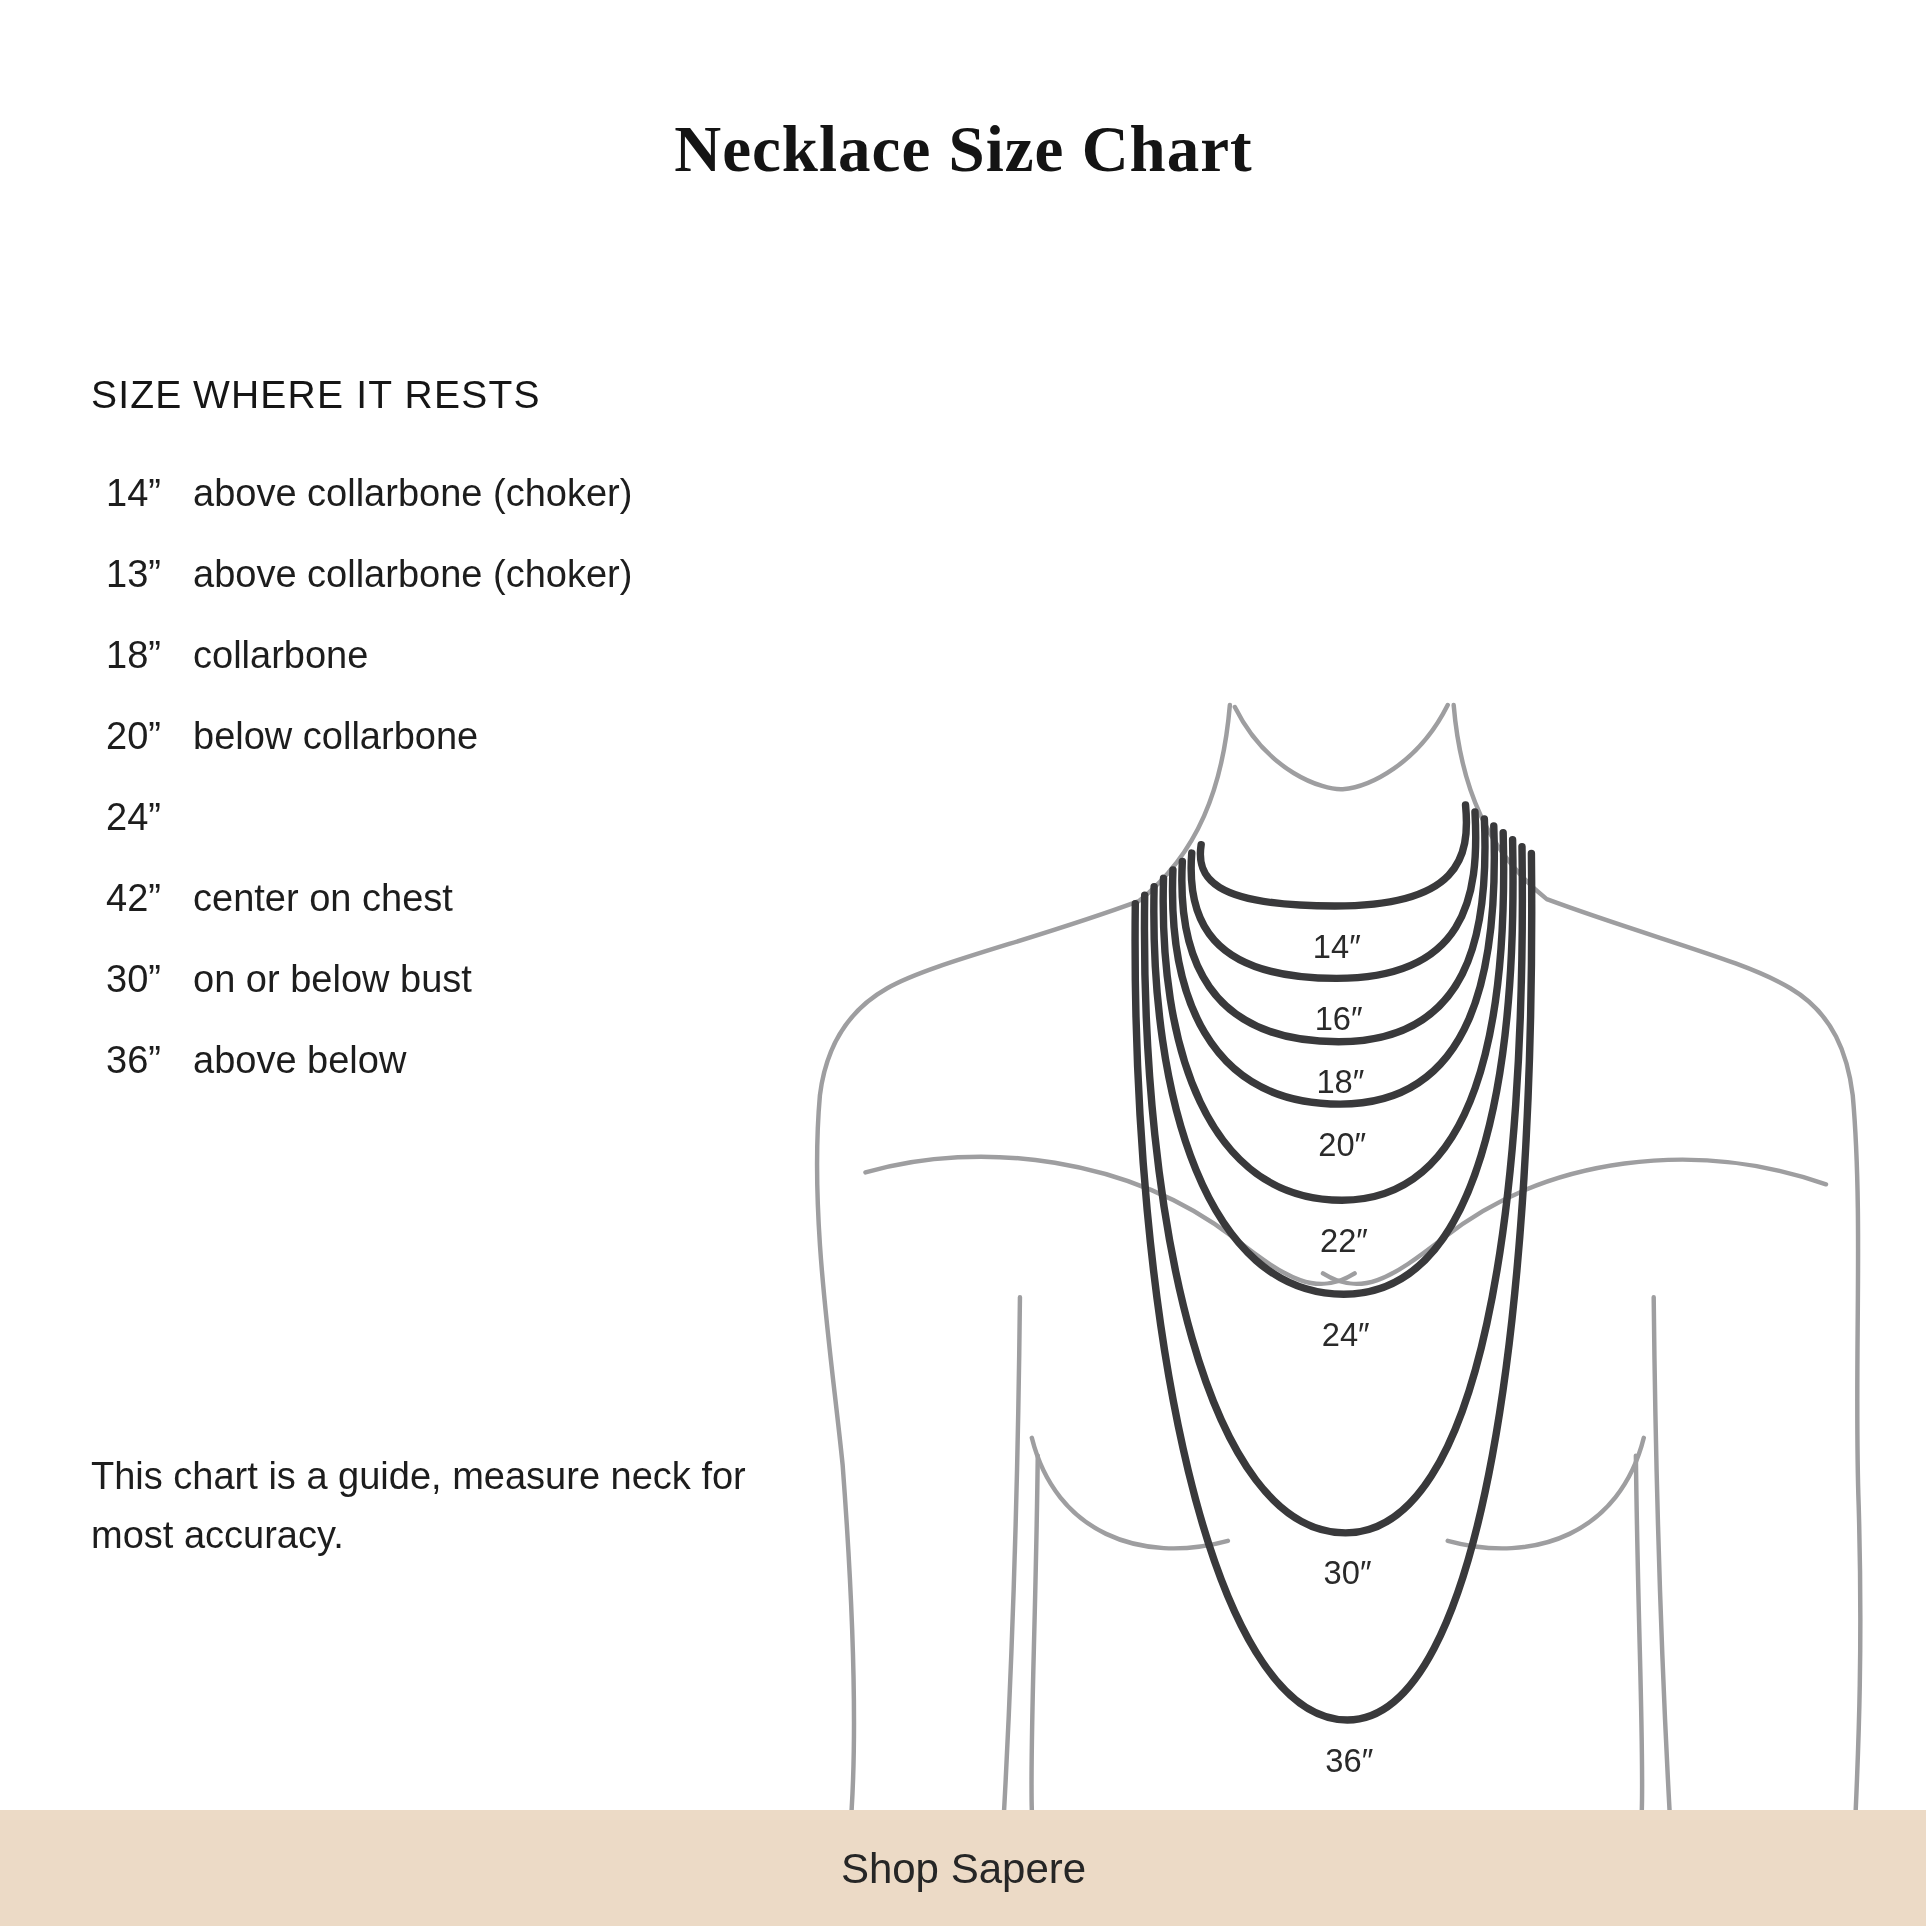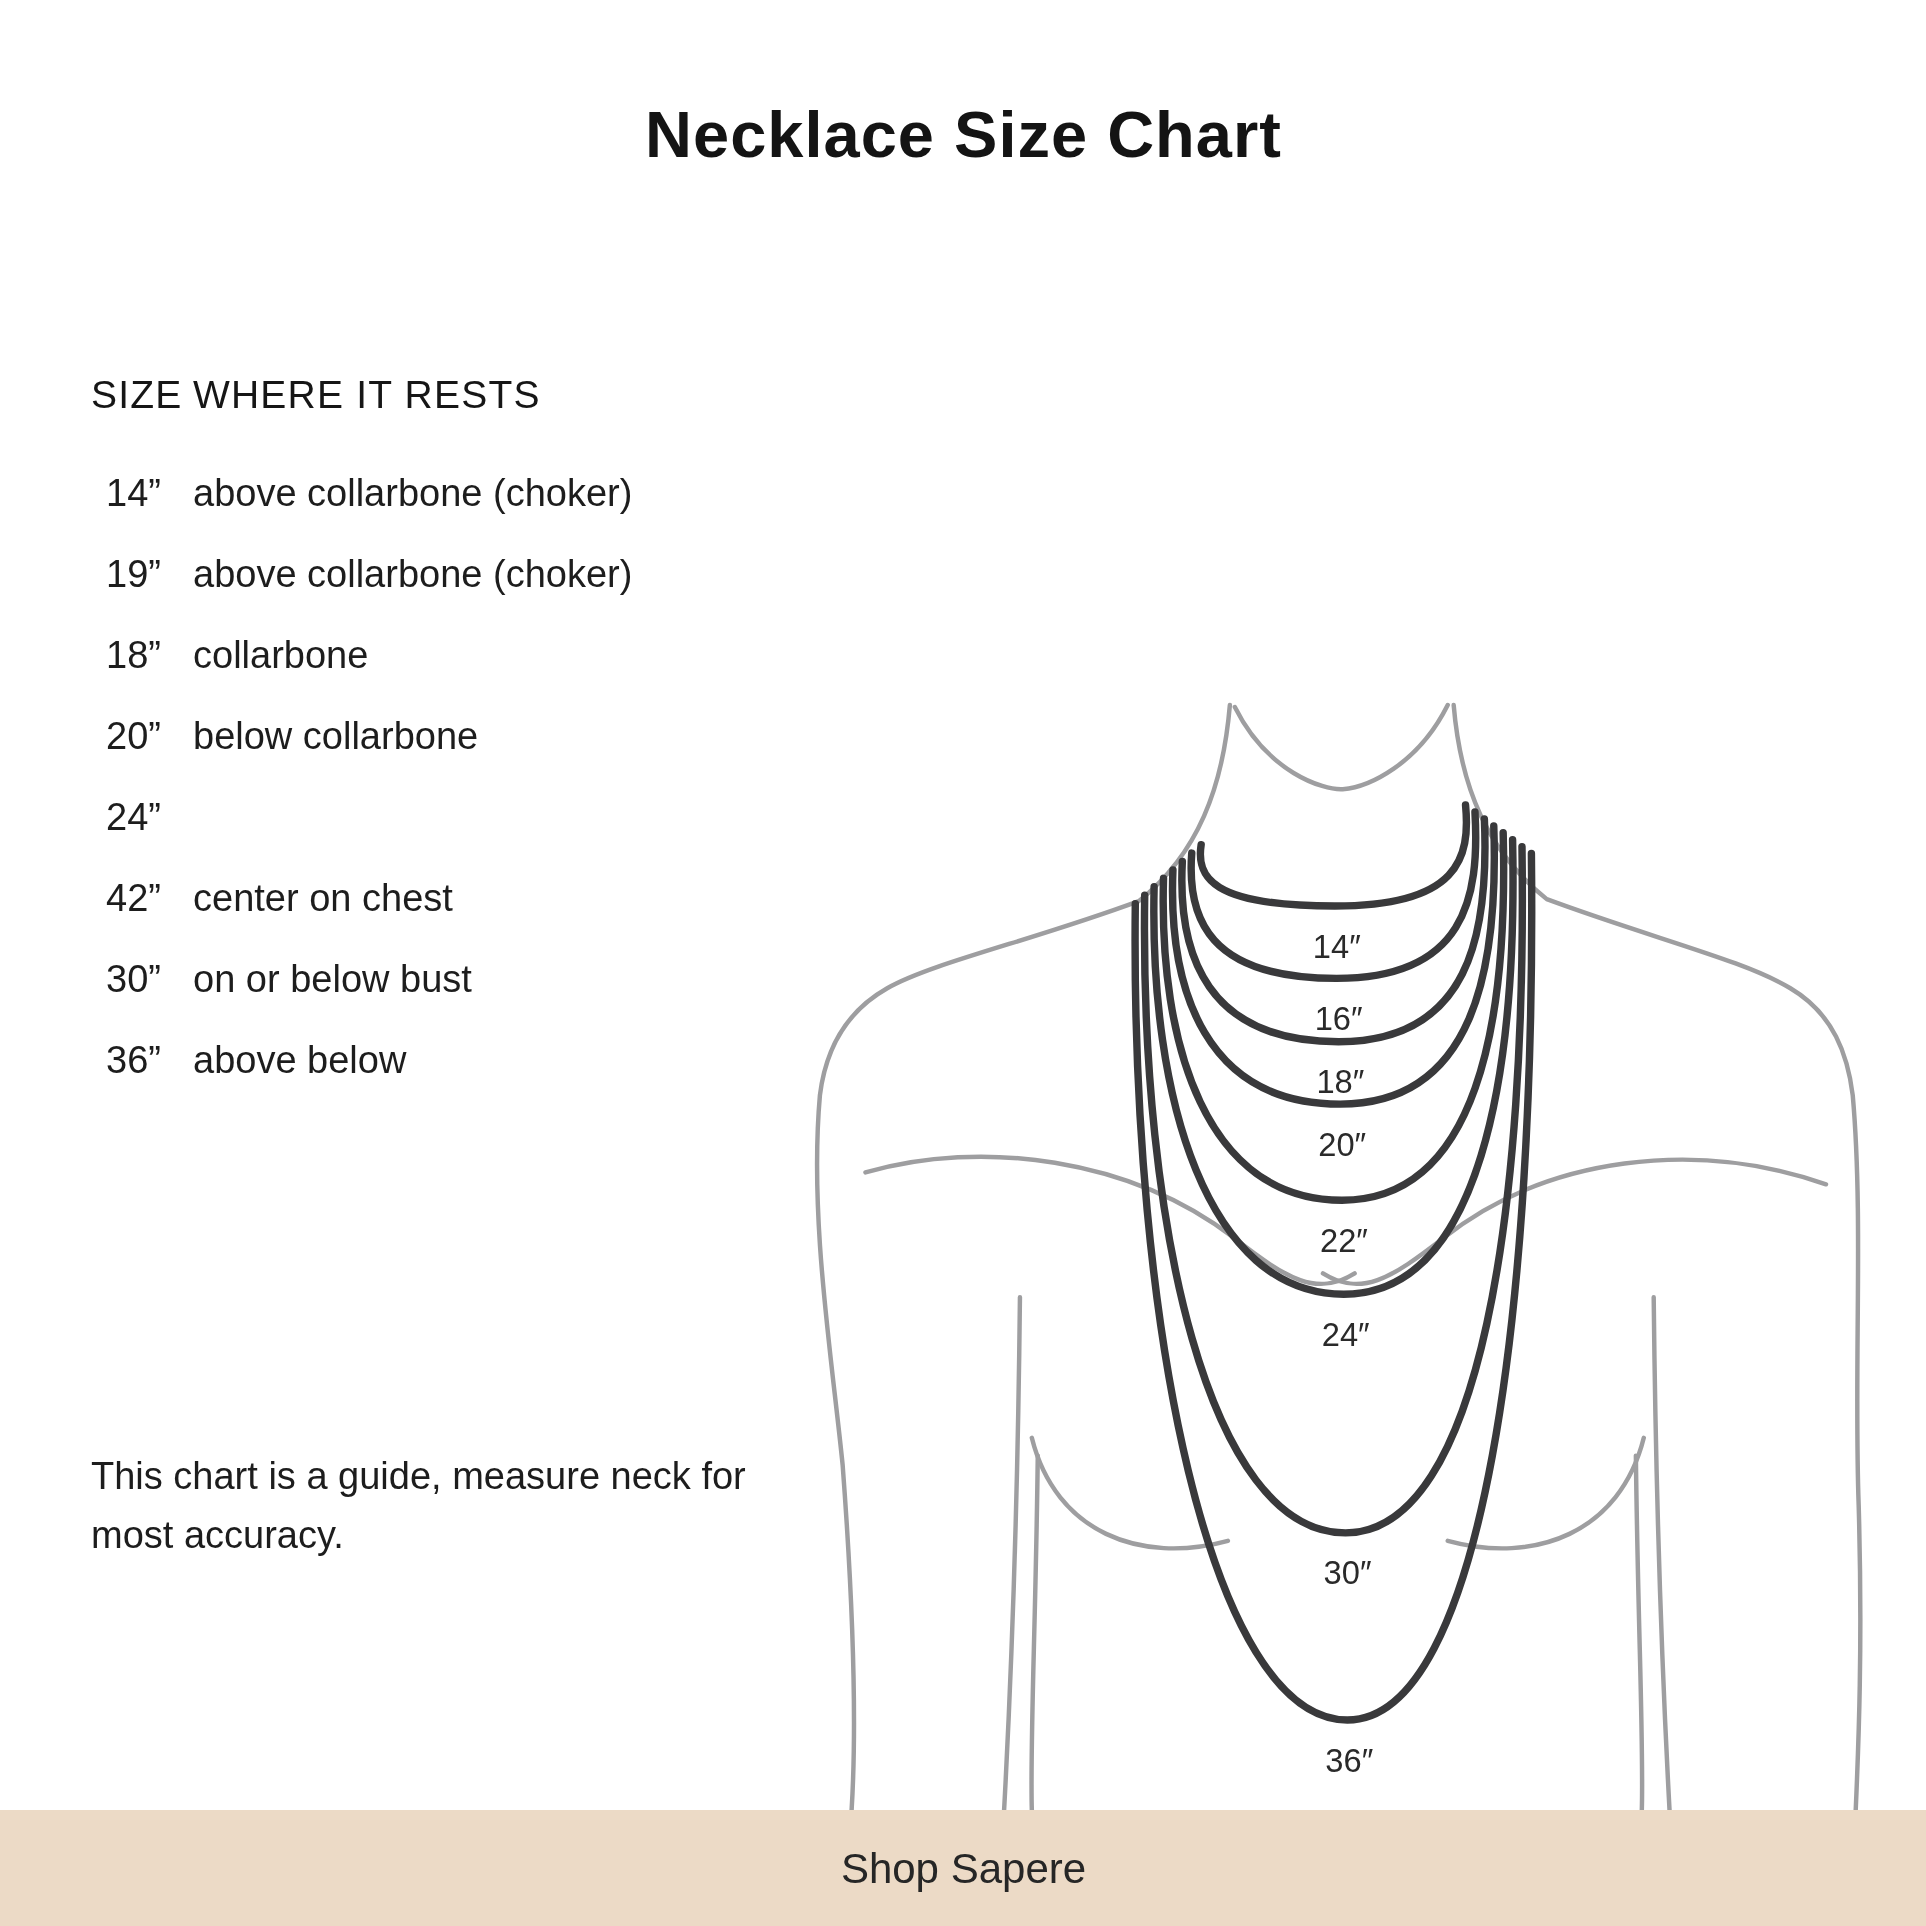--- a/index.html
+++ b/index.html
@@ -2,22 +2,22 @@
 <html><head>
 <meta charset="utf-8">
 <style>
   html,body{margin:0;padding:0}
   body{
     width:1927px;height:1927px;position:relative;overflow:hidden;
     background:#ffffff;color:#1c1c1c;
     font-family:"Liberation Sans","DejaVu Sans",sans-serif;
   }
   .page-title{
-    position:absolute;top:97px;left:0;width:100%;
-    text-align:center;font-size:65px;font-weight:700;letter-spacing:1px;color:#141414;
+    position:absolute;top:112px;left:0;width:100%;
+    text-align:center;font-size:65px;font-weight:700;letter-spacing:1px;color:#141414;font-family:Liberation Serif, serif;
   }
   .size-table{position:absolute;left:91px;top:372px;width:713px}
   .size-table .hdr{display:flex;font-size:39px;font-weight:400;letter-spacing:1.2px;line-height:46px;margin-bottom:53px;color:#161616}
   .size-table .hdr .c1{width:102px;flex:0 0 auto}
   .size-table .row{display:flex;font-size:38px;font-weight:400;line-height:44px;margin-bottom:37px;color:#1d1d1d}
   .size-table .row .c1{width:102px;flex:0 0 auto;padding-left:15px;box-sizing:border-box}
   .size-table .row .c2{flex:1}
   .guide-note{
     position:absolute;left:91px;top:1447px;width:673px;
     font-size:38px;line-height:59px;color:#1d1d1d;
@@ -42,21 +42,21 @@
   <div class="hdr">
     <div class="c1">SIZE</div>
     <div class="c2">WHERE IT RESTS</div>
   </div>
   <div id="table-rows">
       <div class="row">
         <div class="c1">14”</div>
         <div class="c2">above collarbone (choker)</div>
       </div>
       <div class="row">
-        <div class="c1">19”</div>
+        <div class="c1">13”</div>
         <div class="c2">above collarbone (choker)</div>
       </div>
       <div class="row">
         <div class="c1">18”</div>
         <div class="c2">collarbone</div>
       </div>
       <div class="row">
         <div class="c1">20”</div>
         <div class="c2">below collarbone</div>
       </div>

